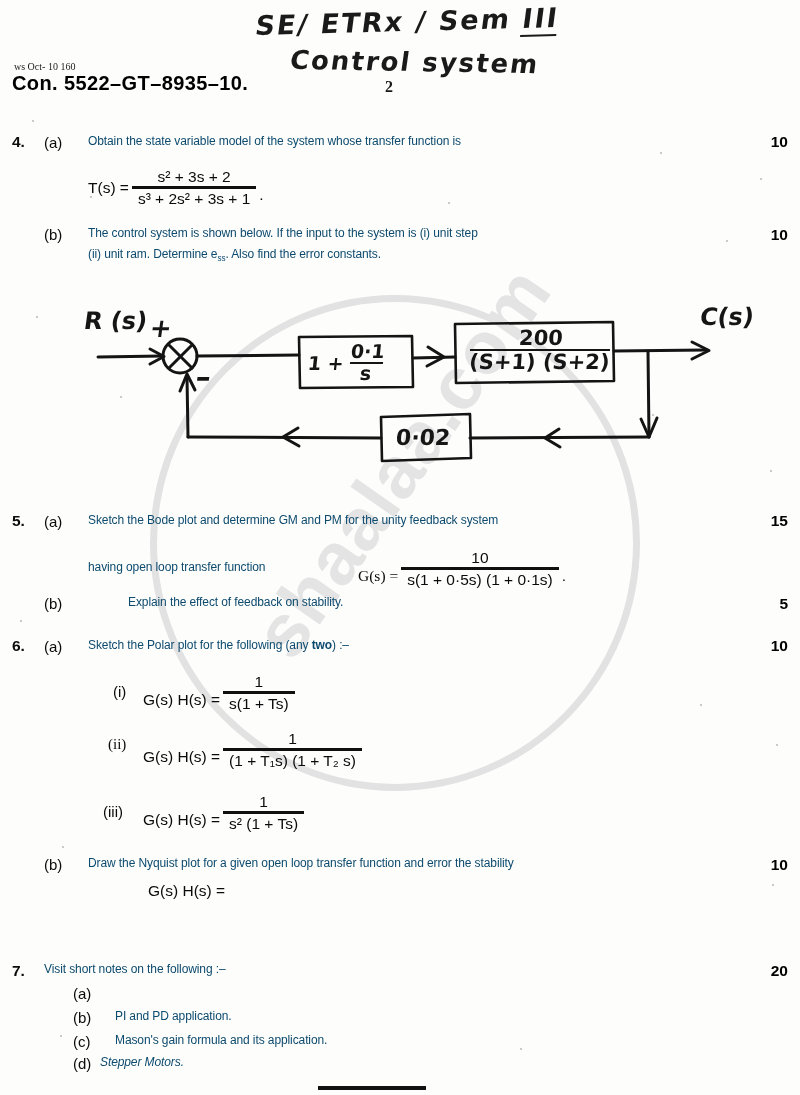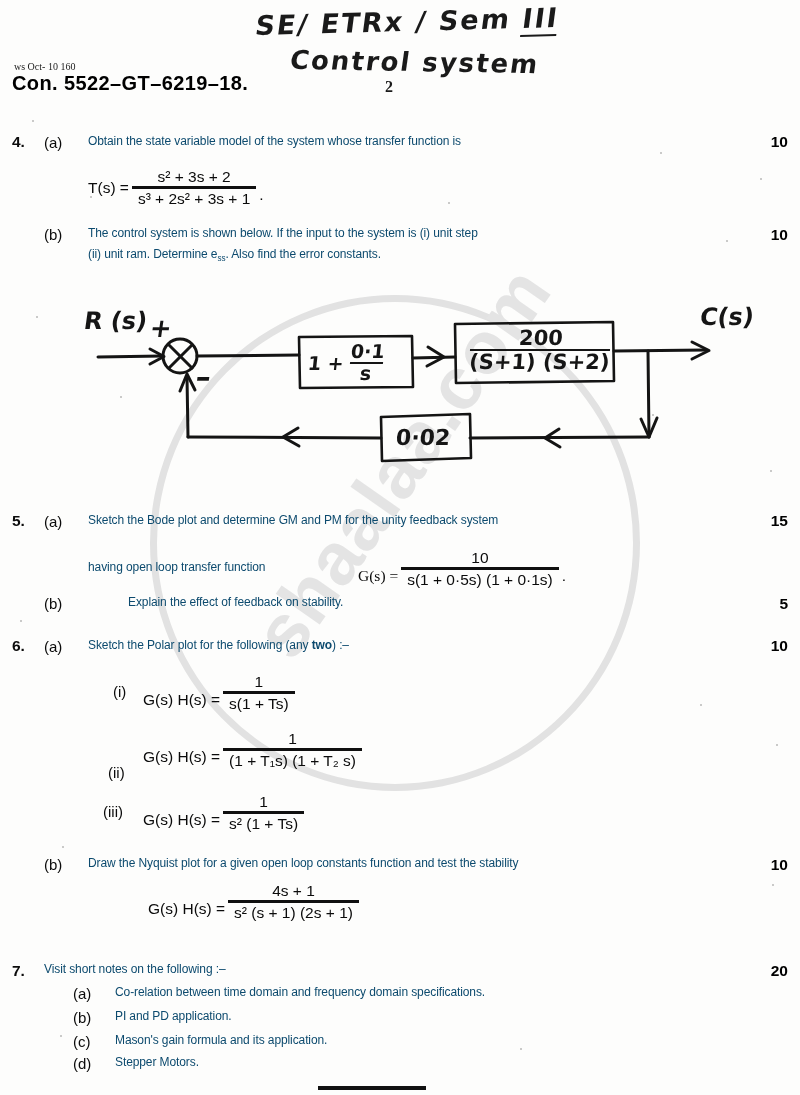--- a/index.html
+++ b/index.html
@@ -208,21 +208,21 @@
 </style>
 </head>
 <body>
 
 <div id="page">
 
   <div id="watermark-circle"></div>
   <div id="watermark-text">shaalaa.com</div>
 
   <div id="ws-line">ws Oct- 10  160</div>
-  <div id="con-line">Con. 5522–GT–6219–18.</div>
+  <div id="con-line">Con. 5522–GT–8935–10.</div>
 
   <div class="handwriting" id="hw-line1">
     <span>SE/ ETR</span><span>x</span><span> / Sem </span><span class="underline-iii">III</span>
   </div>
   <div class="handwriting" id="hw-line2">Control system</div>
   <div class="handwriting" id="hw-pageno">2</div>
 
   <div class="qnum" style="left:12px; top:133px;">4.</div>
   <div class="qlbl" style="left:44px; top:134px;">(a)</div>
   <div class="qtext" style="left:88px; top:134px;">Obtain the state variable model of the system whose transfer function is</div>
@@ -343,67 +343,61 @@
   <div class="qlbl" style="left:113px; top:683px;">(i)</div>
   <div class="math" style="left:143px; top:673px;">
     <span style="align-self:flex-end; padding-bottom:3px;">G(s) H(s) =</span>
     <span class="frac">
       <span class="num">1</span>
       <span class="bar"></span>
       <span class="den">s(1 + Ts)</span>
     </span>
   </div>
 
-  <div class="qlbl" style="left:108px; top:764px;">(ii)</div>
+  <div class="qlbl" style="left:108px; top:736px;font-family:Liberation Serif, serif;">(ii)</div>
   <div class="math" style="left:143px; top:730px;">
     <span style="align-self:flex-end; padding-bottom:3px;">G(s) H(s) =</span>
     <span class="frac">
       <span class="num">1</span>
       <span class="bar"></span>
       <span class="den">(1 + T₁s) (1 + T₂ s)</span>
     </span>
   </div>
 
   <div class="qlbl" style="left:103px; top:803px;">(iii)</div>
   <div class="math" style="left:143px; top:793px;">
     <span style="align-self:flex-end; padding-bottom:3px;">G(s) H(s) =</span>
     <span class="frac">
       <span class="num">1</span>
       <span class="bar"></span>
       <span class="den">s² (1 + Ts)</span>
     </span>
   </div>
 
   <div class="qlbl" style="left:44px; top:856px;">(b)</div>
-  <div class="qtext" style="left:88px; top:856px;">Draw the Nyquist plot for a given open loop constants function and test the stability</div>
+  <div class="qtext" style="left:88px; top:856px;">Draw the Nyquist plot for a given open loop transfer function and error the stability</div>
   <div class="marks" style="left:746px; top:856px; width:42px;">10</div>
   <div class="math" style="left:148px; top:882px;">
     <span style="align-self:flex-end; padding-bottom:3px;">G(s) H(s)  =</span>
-    <span class="frac">
-      <span class="num">4s + 1</span>
-      <span class="bar"></span>
-      <span class="den">s² (s + 1) (2s + 1)</span>
-    </span>
   </div>
 
   <div class="qnum" style="left:12px; top:962px;">7.</div>
   <div class="qtext" style="left:44px; top:962px;">Visit short notes on the following :–</div>
   <div class="marks" style="left:746px; top:962px; width:42px;">20</div>
 
   <div class="qlbl" style="left:73px; top:985px;">(a)</div>
-  <div class="qtext" style="left:115px; top:985px;">Co-relation between time domain and frequency domain specifications.</div>
 
   <div class="qlbl" style="left:73px; top:1009px;">(b)</div>
   <div class="qtext" style="left:115px; top:1009px;">PI and PD application.</div>
 
   <div class="qlbl" style="left:73px; top:1033px;">(c)</div>
   <div class="qtext" style="left:115px; top:1033px;">Mason's gain formula and its application.</div>
 
   <div class="qlbl" style="left:73px; top:1055px;">(d)</div>
-  <div class="qtext" style="left:115px; top:1055px;">Stepper Motors.</div>
+  <div class="qtext" style="left:100px; top:1055px;font-style:italic;">Stepper Motors.</div>
 
   <div id="footer-rule"></div>
 
   <div class="speck" style="left:32px;  top:120px; width:2px; height:2px;"></div>
   <div class="speck" style="left:660px; top:152px; width:2px; height:2px;"></div>
   <div class="speck" style="left:760px; top:178px; width:2px; height:2px;"></div>
   <div class="speck" style="left:90px;  top:196px; width:2px; height:2px;"></div>
   <div class="speck" style="left:448px; top:202px; width:2px; height:2px;"></div>
   <div class="speck" style="left:726px; top:240px; width:2px; height:2px;"></div>
   <div class="speck" style="left:36px;  top:316px; width:2px; height:2px;"></div>

